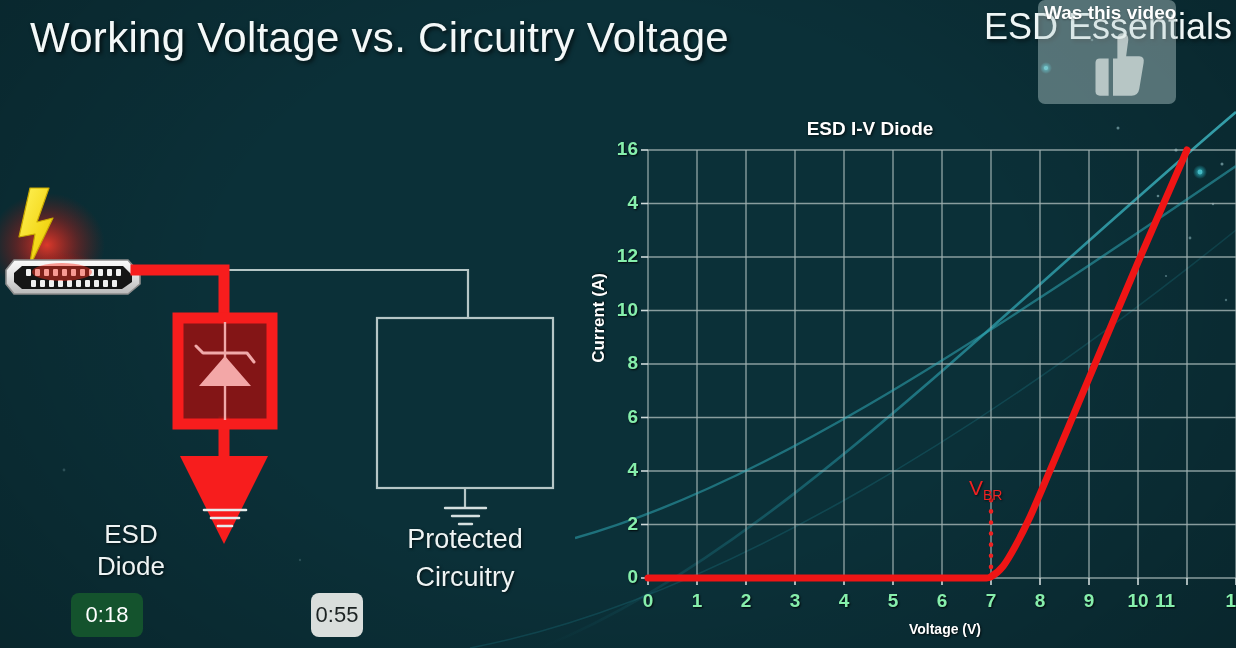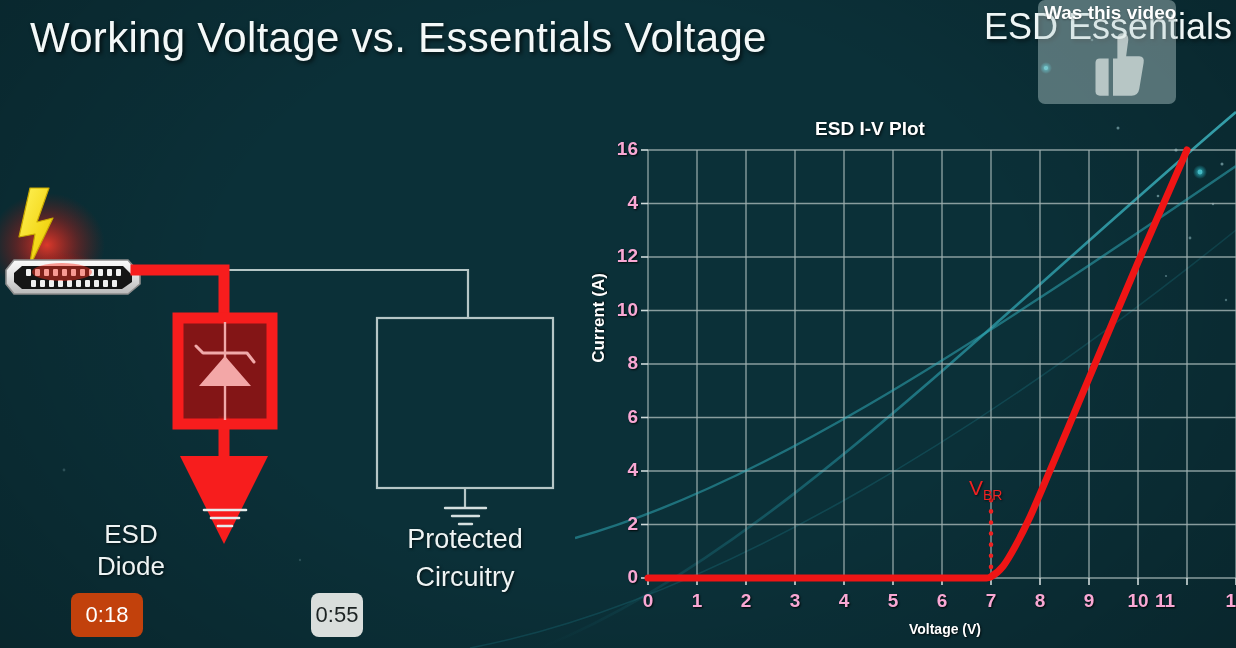--- a/index.html
+++ b/index.html
@@ -92,21 +92,21 @@
     font-size: 17px; font-weight: bold; color: #ffffff;
     text-shadow: 1px 1px 2px rgba(0,0,0,0.8);
   }
   #chart-xlabel {
     position: absolute; left: 270px; top: 513px; width: 200px; text-align: center;
     font-size: 14px; font-weight: bold; color: #ffffff;
     text-shadow: 1px 1px 2px rgba(0,0,0,0.8);
   }
   .tick-label {
     position: absolute;
-    font-size: 19px; font-weight: bold; color: #f9a8d4;
+    font-size: 19px; font-weight: bold; color: #86efac;
     text-shadow: 1px 1px 2px rgba(0,0,0,0.85);
   }
   .ytick { right: 0; text-align: right; }
   .xtick { text-align: center; }
   #vbr-annotation {
     position: absolute;
     font-size: 21px; font-weight: normal; color: #ef2222;
     text-shadow: 1px 1px 2px rgba(0,0,0,0.6);
     white-space: nowrap;
   }
@@ -114,21 +114,21 @@
 
   
   .timestamp {
     position: absolute;
     display: flex; align-items: center; justify-content: center;
     border-radius: 8px;
     font-size: 22px;
   }
   #timestamp-current {
     left: 71px; top: 593px; width: 72px; height: 44px;
-    background: #c2410c; color: #ffffff;
+    background: #14532d; color: #ffffff;
   }
   #timestamp-total {
     left: 311px; top: 593px; width: 52px; height: 44px;
     background: #d9dedc; color: #1b2222;
   }
 </style>
 </head>
 <body>
 
 <div id="bg-base"></div>
@@ -161,21 +161,21 @@
     <circle cx="1092" cy="40" r="1.3" opacity="0.45"></circle>
     <circle cx="64" cy="470" r="1.4" opacity="0.22"></circle>
     <circle cx="300" cy="560" r="1.2" opacity="0.18"></circle>
   </g>
   <circle cx="1200" cy="172" r="7" fill="url(#glowA)"></circle>
   <circle cx="1046" cy="68" r="6" fill="url(#glowA)"></circle>
 </svg>
 
 <div id="bg-vignette"></div>
 
-<div id="page-title">Working Voltage vs. Essentials Voltage</div>
+<div id="page-title">Working Voltage vs. Circuitry Voltage</div>
 <div id="brand-title">ESD Essentials</div>
 
 <div id="feedback-overlay">
   <div id="feedback-text">Was this video</div>
   <svg id="thumb-up-icon" viewBox="0 0 64 64">
     <path d="M20 26 L28 26 L28 60 L20 60 Q16 60 16 56 L16 30 Q16 26 20 26 Z" fill="#e8f0ee" opacity="0.92"></path>
     <path d="M32 26 L36 26 L36 8 Q36 3 41 3 Q46 3 46 9 L44 24 L56 24 Q61 24 60 30 L56 54 Q55 60 49 60 L32 60 Z" fill="#e8f0ee" opacity="0.92"></path>
   </svg>
 </div>
 
@@ -281,21 +281,21 @@
     <div>Circuitry</div>
   </div>
 
   <div id="esd-diode-label">
     <div>ESD</div>
     <div>Diode</div>
   </div>
 </div>
 
 <div id="chart">
-  <div id="chart-title">ESD I-V Plot</div>
+  <div id="chart-title">ESD I-V Diode</div>
   <div id="chart-ylabel">Current (A)</div>
   <div id="chart-xlabel">Voltage (V)</div>
   <div id="tick-layer">
       <div class="tick-label ytick" style="width: 56px; left: 7px; top: 458px;">0</div>
       <div class="tick-label ytick" style="width: 56px; left: 7px; top: 404.5px;">2</div>
       <div class="tick-label ytick" style="width: 56px; left: 7px; top: 351px;">4</div>
       <div class="tick-label ytick" style="width: 56px; left: 7px; top: 297.5px;">6</div>
       <div class="tick-label ytick" style="width: 56px; left: 7px; top: 244px;">8</div>
       <div class="tick-label ytick" style="width: 56px; left: 7px; top: 190.5px;">10</div>
       <div class="tick-label ytick" style="width: 56px; left: 7px; top: 137px;">12</div>

